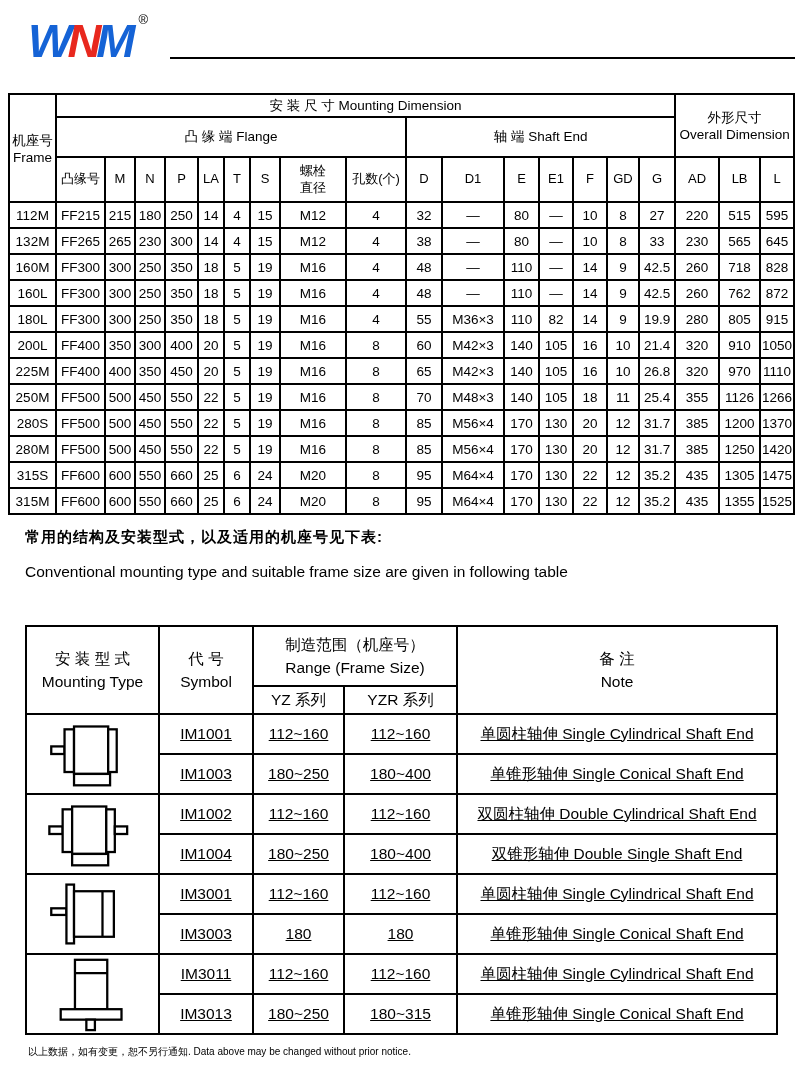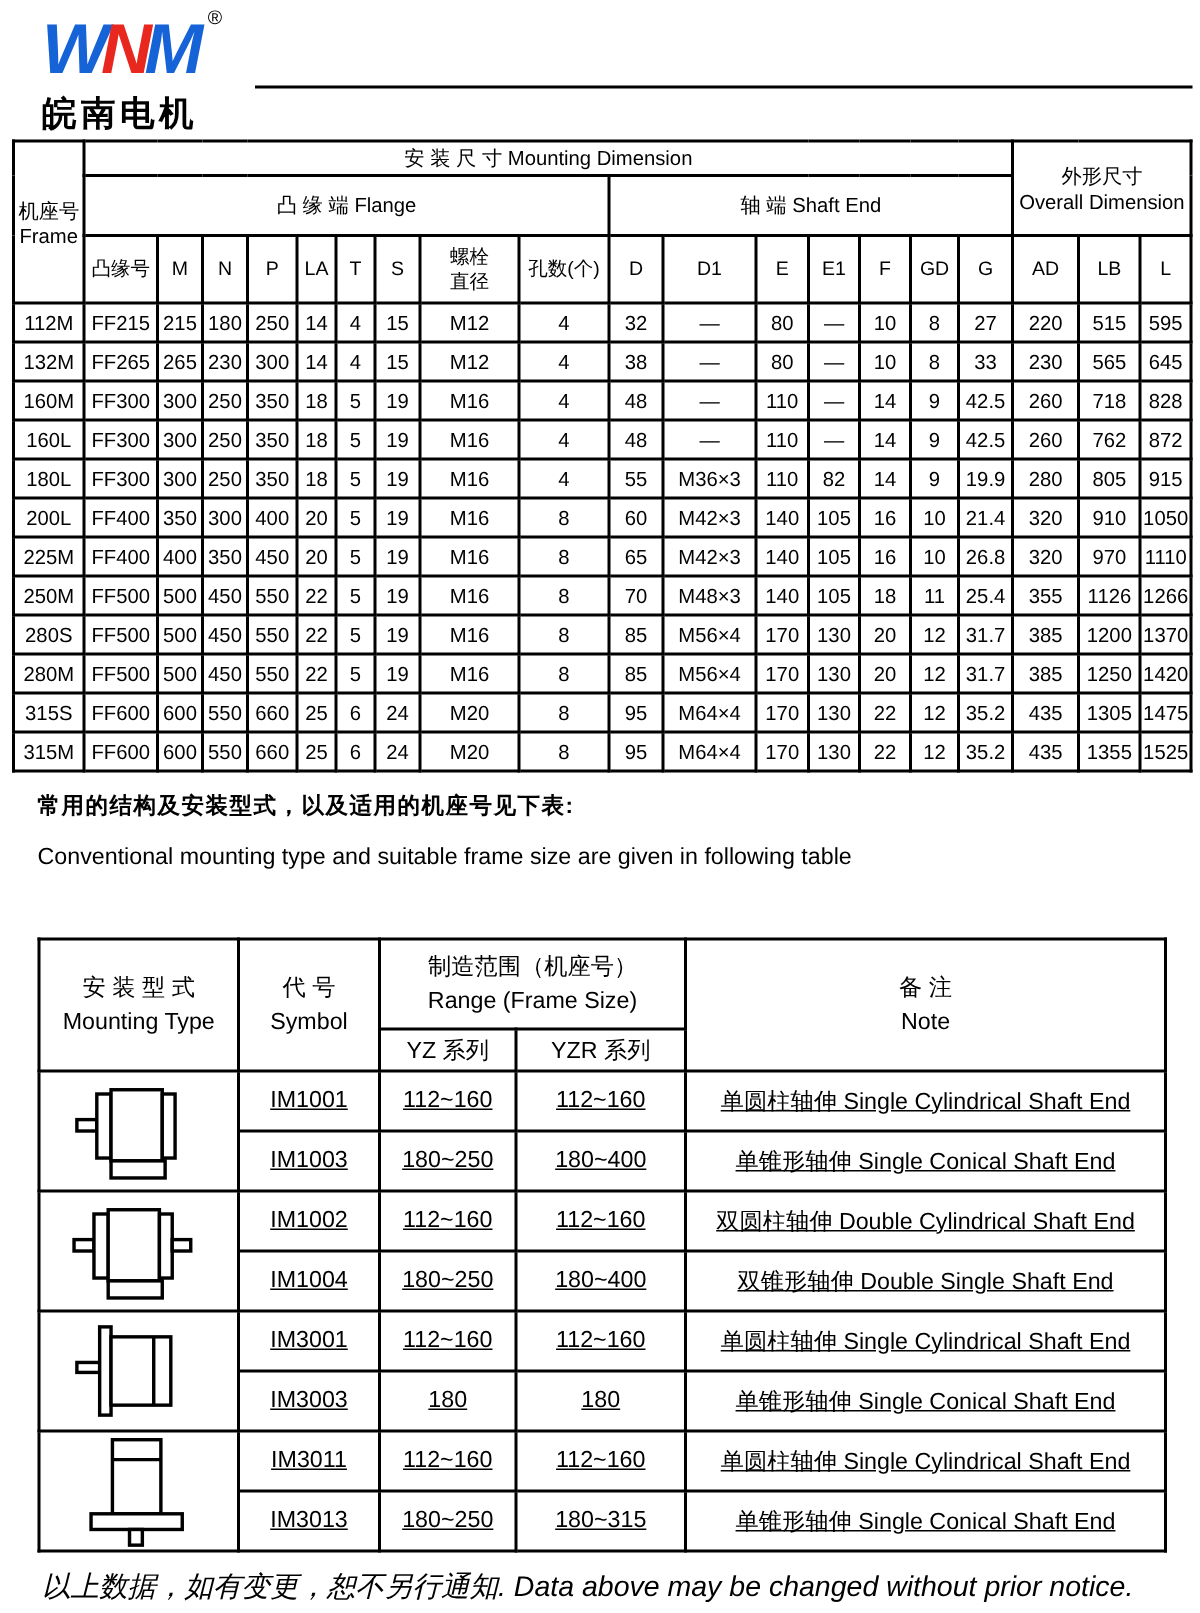--- a/index.html
+++ b/index.html
@@ -2,21 +2,21 @@
 <html><head>
 <meta charset="utf-8">
 <style>
   html,body{margin:0;padding:0;}
   body{
     width:800px;height:1075px;position:relative;background:#fff;color:#000;
     font-family:"Liberation Sans","DejaVu Sans",sans-serif;
   }
   
   .logo-block{position:absolute;left:28px;top:4px;}
-  .logo-word{font-style:italic;font-weight:900;font-size:47px;line-height:48px;letter-spacing:-5px;}
+  .logo-word{font-style:italic;font-weight:900;font-size:47px;line-height:63px;letter-spacing:-5px;}
   .logo-word .lw{color:#1563d6;}
   .logo-word .ln{color:#e8281e;}
   .logo-reg{font-style:normal;font-weight:400;font-size:13px;vertical-align:super;letter-spacing:0;color:#000;position:relative;top:-16px;left:8px;}
   .logo-sub{font-weight:700;font-size:23px;letter-spacing:3px;margin-top:3px;}
   .top-rule{position:absolute;left:170px;top:57px;width:625px;height:2px;background:#000;}
   
   table{border-collapse:collapse;table-layout:fixed;}
   .dim-table{position:absolute;left:8px;top:93px;width:785px;}
   .dim-table th,.dim-table td{
     border:2px solid #000;text-align:center;vertical-align:middle;
@@ -36,30 +36,29 @@
     border:2px solid #000;text-align:center;vertical-align:middle;
     font-weight:400;font-size:15.5px;padding:0;
   }
   .mnt-table .hr1{height:60px;}
   .mnt-table .hr2{height:28px;}
   .mnt-table tbody tr{height:40px;text-decoration:underline;}
   .mnt-table .hdr2line{line-height:1.5;}
   .icon-cell svg{display:block;margin:0 auto;}
   .note-cell{font-size:15px;}
   
-  .footer-note{position:absolute;left:28px;top:1045px;font-size:19px;font-style:italic;}
+  .footer-note{position:absolute;left:28px;top:1045px;font-size:10px;}
   svg .stroked{fill:#fff;stroke:#000;stroke-width:2.4;}
   svg line{stroke:#000;stroke-width:2.4;}
 </style>
 </head>
 <body>
 
 <div class="logo-block">
   <div class="logo-word"><span class="lw">W</span><span class="ln">N</span><span class="lw">M</span><span class="logo-reg">®</span></div>
-  <div class="logo-sub">皖南电机</div>
 </div>
 <div class="top-rule"></div>
 
 <table class="dim-table">
   <colgroup>
     <col style="width:47px">
       <col style="width:49px">
       <col style="width:30px">
       <col style="width:30px">
     <col style="width:33px">

